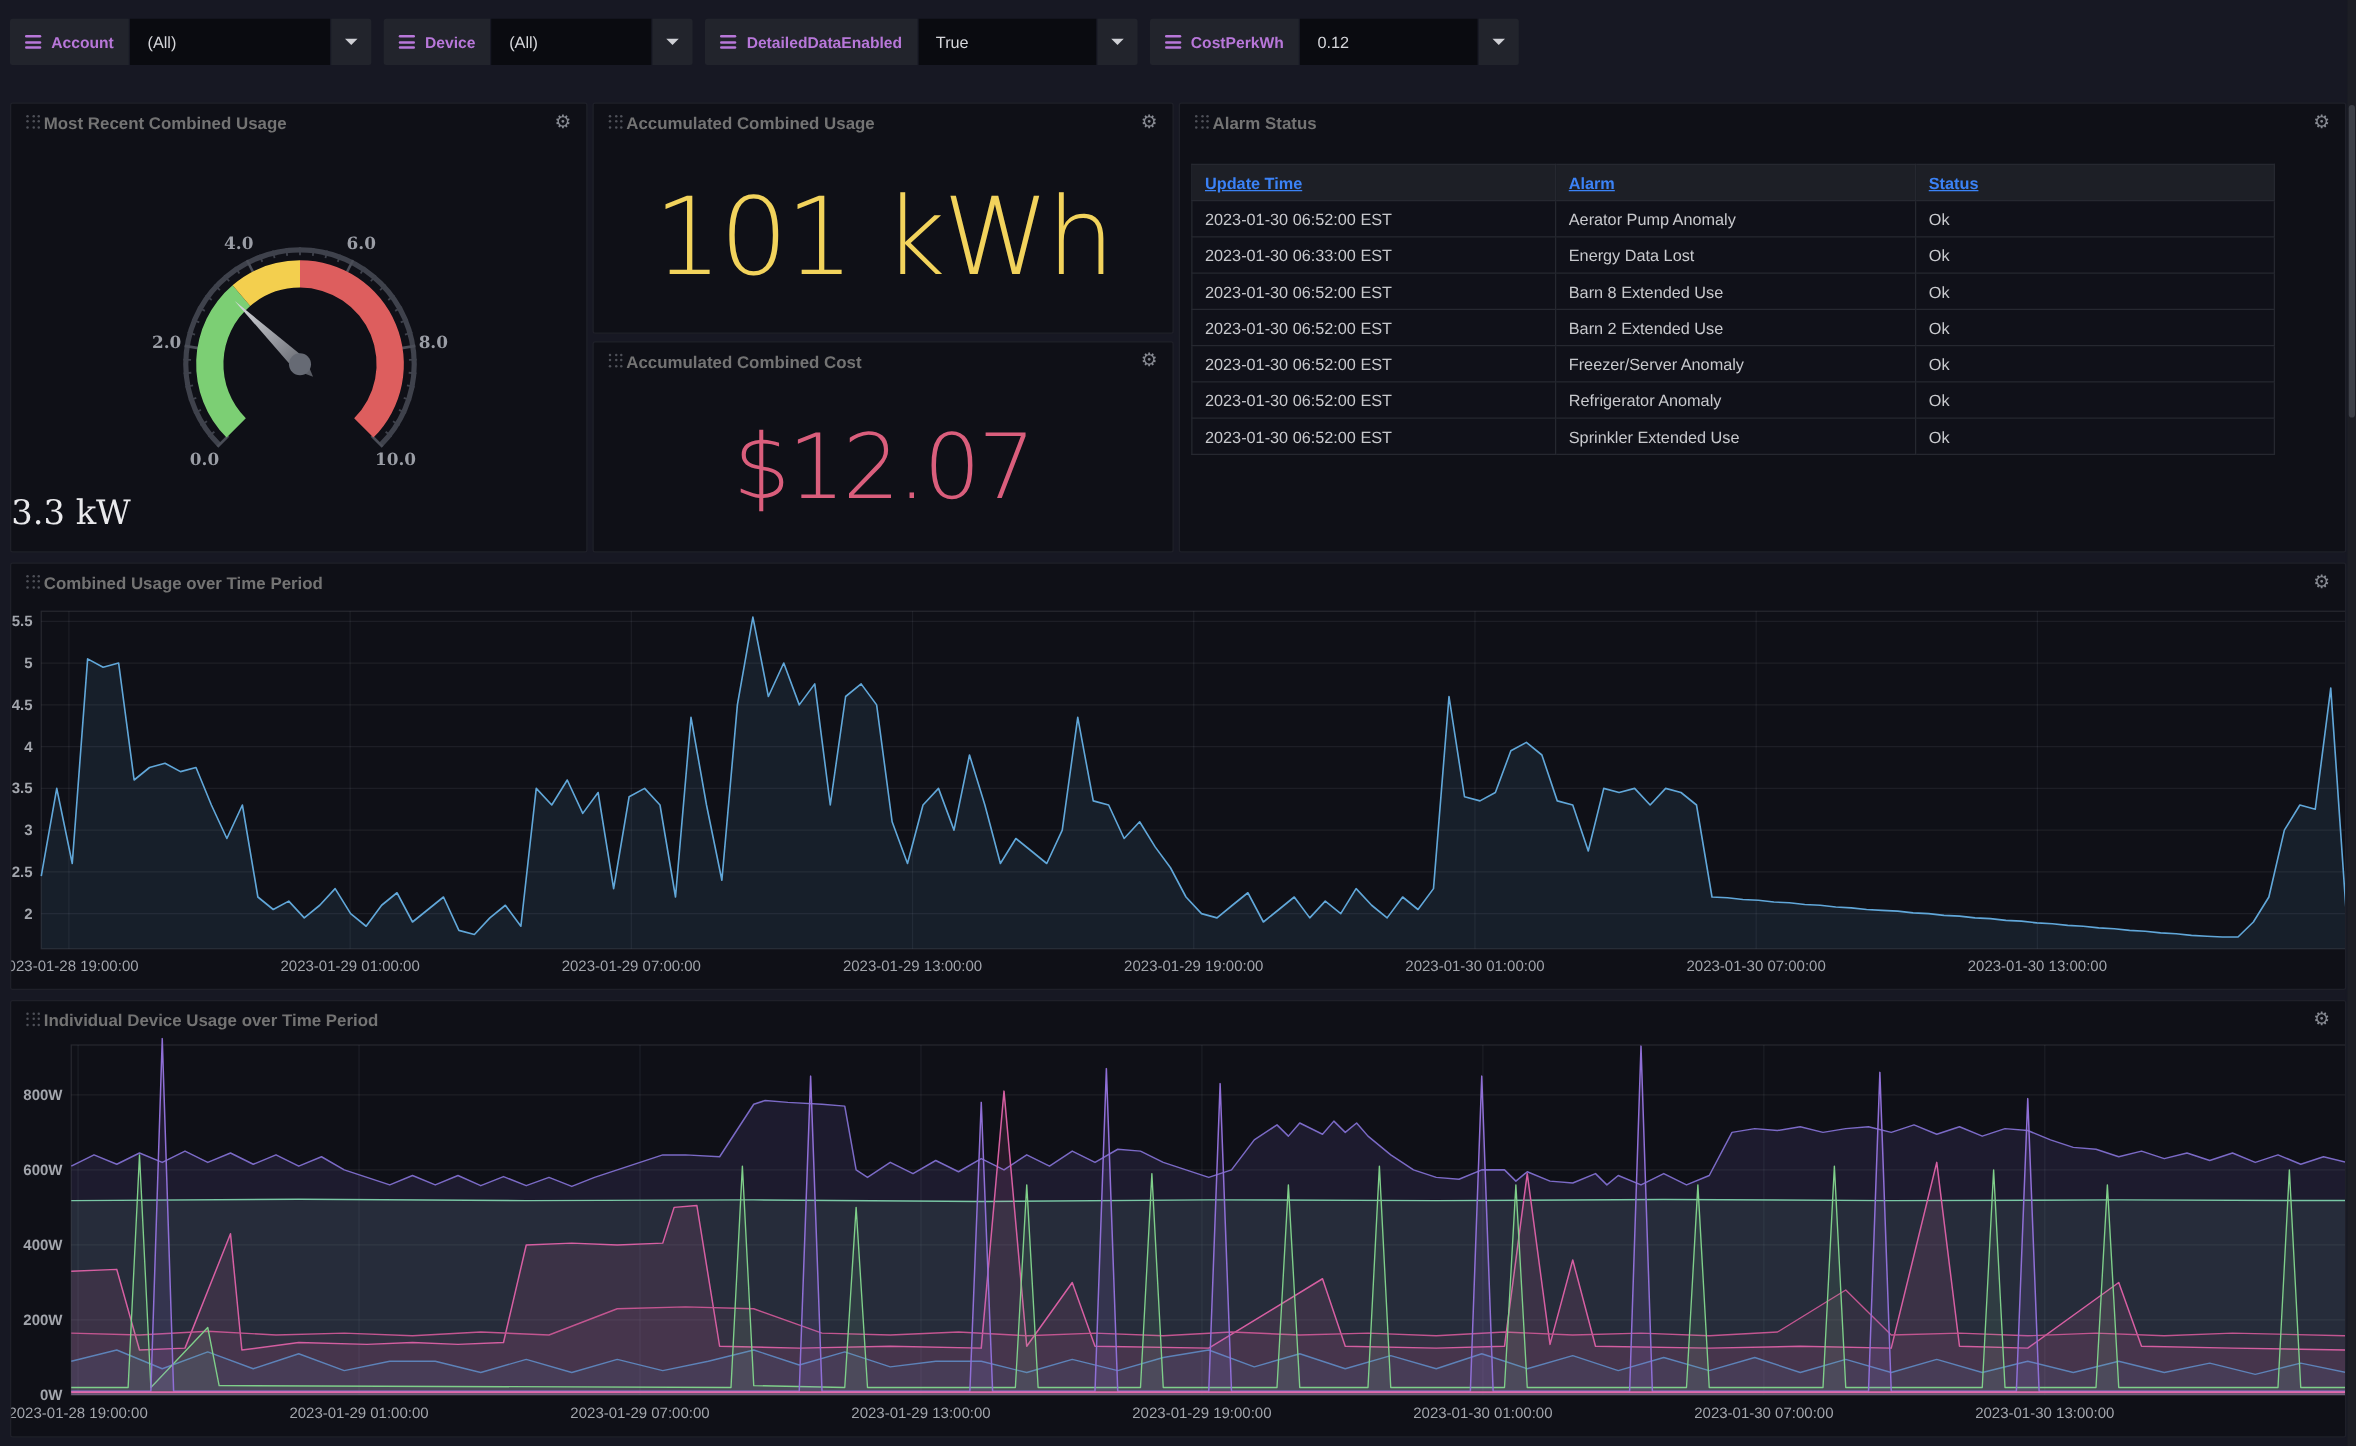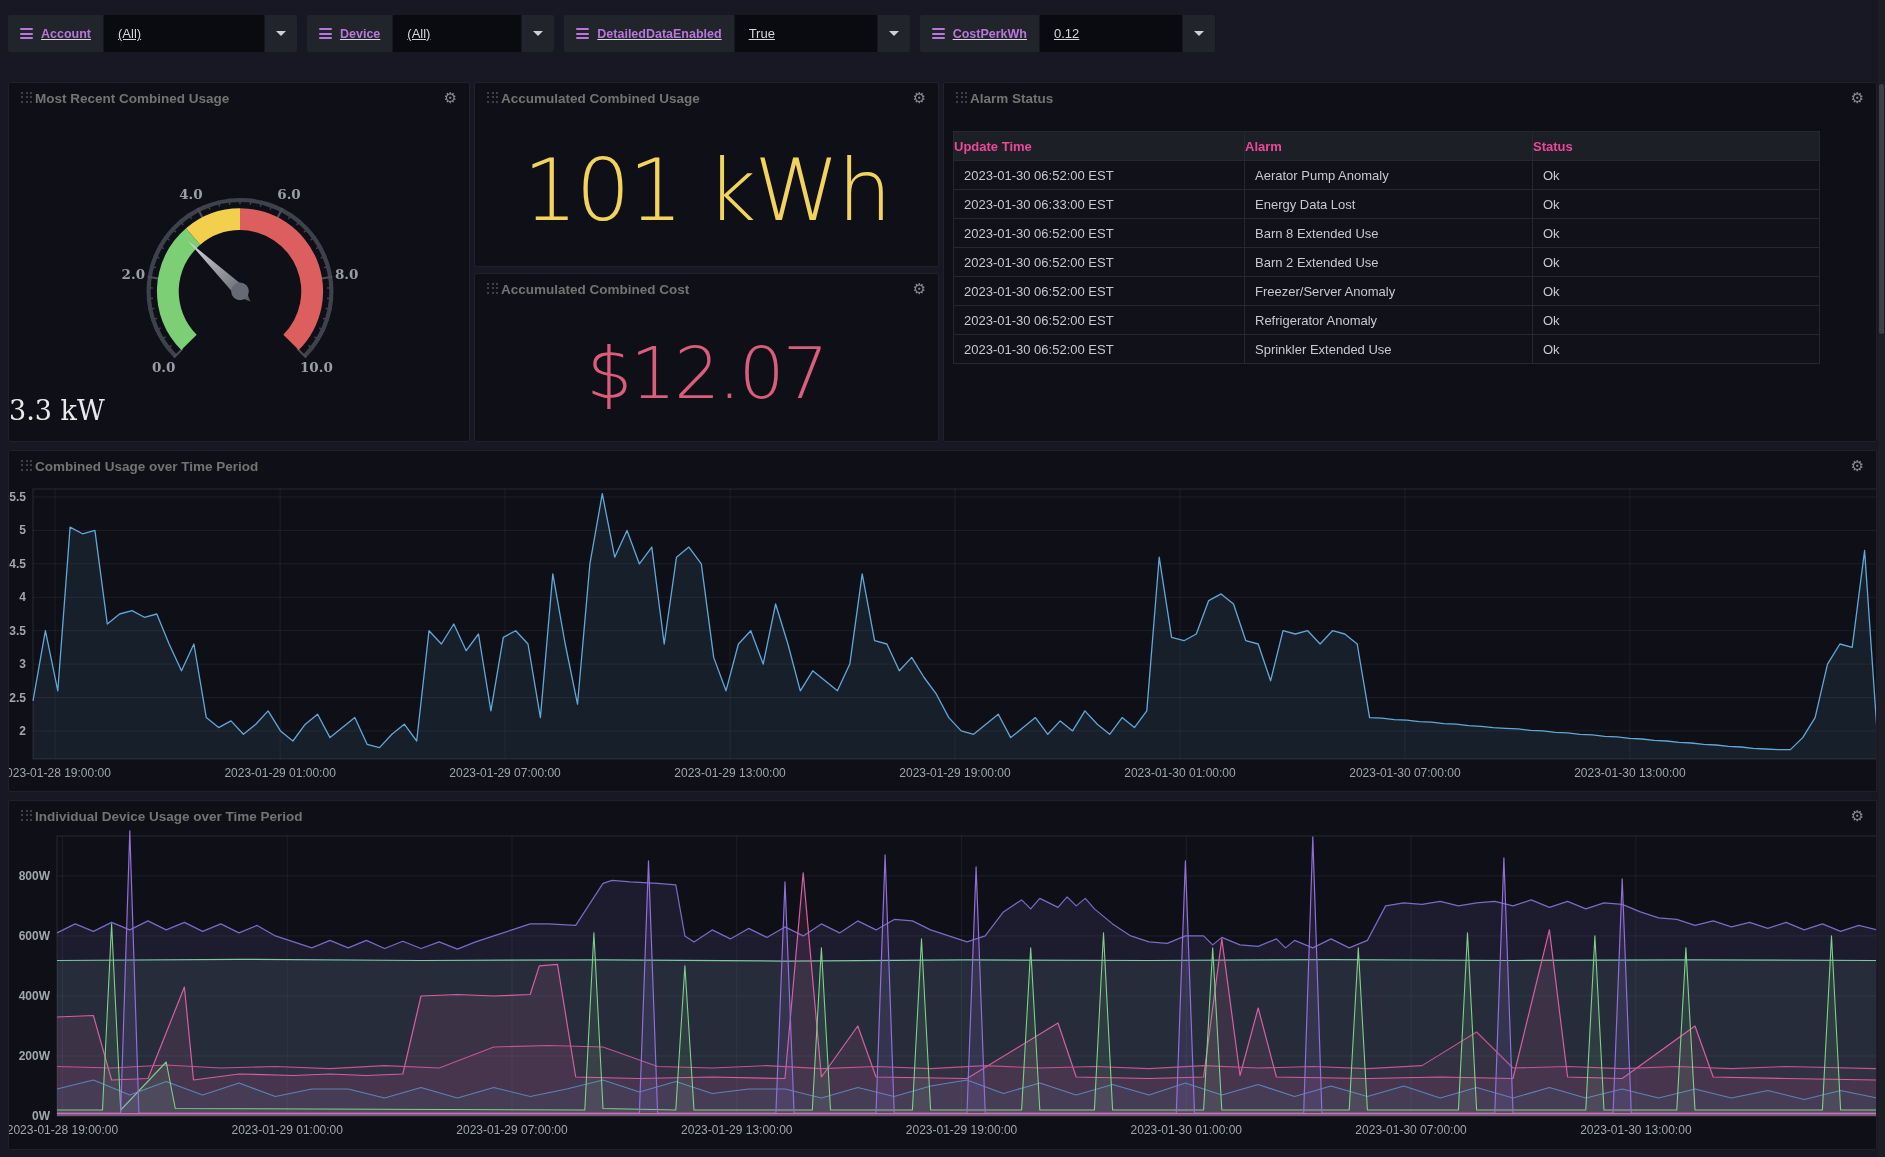--- a/index.html
+++ b/index.html
@@ -1,19 +1,19 @@
 <!DOCTYPE html>
 <html><head>
 <meta charset="utf-8">
 <style>
   html,body{margin:0;padding:0;background:#171823;}
   #app{position:relative;width:1885px;height:1157px;background:#171823;overflow:hidden;
        font-family:"Liberation Sans",sans-serif;color:#d8d9dc;}
   
-  #filters{position:absolute;left:8px;top:15px;display:flex;gap:10px;text-decoration:underline;}
+  #filters{position:absolute;left:8px;top:15px;display:flex;gap:10px;}
   .filter-group{display:flex;gap:1px;height:37px;}
   .filter-label{display:flex;align-items:center;gap:8px;background:#22242c;color:#b877d9;
     font-size:12.5px;font-weight:bold;padding:0 12px;border-radius:2px 0 0 2px;}
   .hamburger{width:13px;height:11px;display:flex;flex-direction:column;justify-content:space-between;}
   .hamburger span{display:block;height:2px;background:#b877d9;border-radius:1px;}
   .filter-input{display:flex;align-items:center;background:#0a0b10;color:#d5d6da;font-size:13px;
     padding:0 14px;}
   .caret-box{width:32px;background:#22242c;display:flex;align-items:center;justify-content:center;
     border-radius:0 2px 2px 0;}
   .caret{width:0;height:0;border-left:5px solid transparent;border-right:5px solid transparent;
@@ -32,22 +32,22 @@
     font-family:"DejaVu Serif",serif;font-size:27px;color:#e9e9ec;}
   .gauge-tick-label{font-family:"DejaVu Serif",serif;font-size:13px;font-weight:bold;fill:#9a9da5;}
   
   .stat-value{position:absolute;left:0;top:30px;right:0;bottom:0;display:flex;align-items:center;
     justify-content:center;font-family:"DejaVu Sans",sans-serif;font-weight:200;letter-spacing:-2px;}
   #usage-value{font-size:86px;}
   #cost-value{font-size:72px;}
   
   #alarm-table{position:absolute;left:9px;top:48px;width:866px;border-collapse:collapse;
     font-size:13px;color:#c8c9cd;table-layout:fixed;}
-  #alarm-table th{background:#1d1f26;color:#ec4899;font-weight:bold;text-align:left;height:28px;
-    padding:0 0;border:1px solid #262830;}
+  #alarm-table th{background:#1d1f26;color:#3b82f6;font-weight:bold;text-align:left;height:28px;
+    padding:0 10px;border:1px solid #262830;text-decoration:underline;}
   #alarm-table td{height:28px;padding:0 10px;border:1px solid #262830;background:#101119;}
   
   .chart-svg{position:absolute;left:0;top:0;}
   .axis-label{font-family:"Liberation Sans",sans-serif;font-size:12px;fill:#a2a5ac;}
   .axis-label-b{font-family:"Liberation Sans",sans-serif;font-size:12px;font-weight:bold;fill:#a2a5ac;}
   
   #scrollbar-track{position:absolute;right:0;top:0;width:7px;height:1157px;background:#1d1e25;}
   #scrollbar-thumb{position:absolute;right:1px;top:84px;width:5px;height:250px;background:#3c3f47;border-radius:3px;}
 </style>
 </head>

